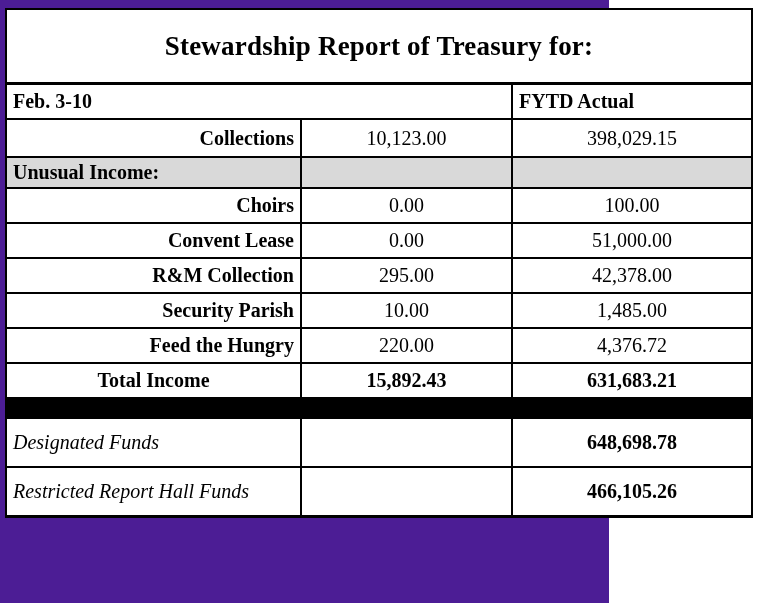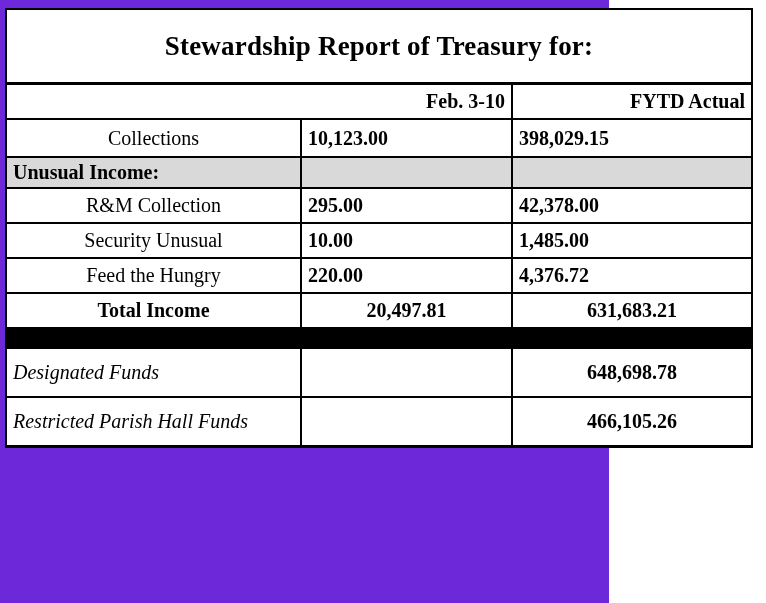--- a/index.html
+++ b/index.html
@@ -12,21 +12,21 @@
     height: 603px;
     font-family: "Liberation Serif", "DejaVu Serif", serif;
     color: #000000;
     overflow: hidden;
   }
 
   .sheet {
     position: relative;
     width: 609px;
     height: 603px;
-    background: #6d28d9;
+    background: #4c1d95;
   }
 
   table.report {
     position: absolute;
     left: 5px;
     top: 8px;
     width: 746px;
     border-collapse: collapse;
     table-layout: fixed;
     background: #ffffff;
@@ -51,34 +51,34 @@
     text-align: center;
     font-weight: bold;
     font-size: 27px;
     border-bottom-width: 3px;
     letter-spacing: 0.2px;
   }
 
   
   tr.head-row td {
     height: 33px;
-    text-align: right;
+    text-align: left;
     font-weight: bold;
     font-size: 20px;
   }
 
   
   tr.data-row td { height: 33px; }
   tr.data-row td.label {
+    text-align: right;
+    font-weight: bold;
+  }
+  tr.data-row td.num {
     text-align: center;
     font-weight: normal;
-  }
-  tr.data-row td.num {
-    text-align: left;
-    font-weight: bold;
     margin-left: 28px;
   }
 
   tr.tall td { height: 36px; }
 
   
   tr.section-row td {
     height: 29px;
     background: #d9d9d9;
   }
@@ -142,59 +142,69 @@
         <td class="num">398,029.15</td>
       </tr>
 
 
       <tr class="section-row">
         <td class="label">Unusual Income:</td>
         <td></td>
         <td></td>
       </tr>
 
-
+      <tr class="data-row">
+        <td class="label">Choirs</td>
+        <td class="num">0.00</td>
+        <td class="num">100.00</td>
+      </tr>
+
+      <tr class="data-row">
+        <td class="label">Convent Lease</td>
+        <td class="num">0.00</td>
+        <td class="num">51,000.00</td>
+      </tr>
 
       <tr class="data-row">
         <td class="label">R&amp;M Collection</td>
         <td class="num">295.00</td>
         <td class="num">42,378.00</td>
       </tr>
 
       <tr class="data-row">
-        <td class="label">Security Unusual</td>
+        <td class="label">Security Parish</td>
         <td class="num">10.00</td>
         <td class="num">1,485.00</td>
       </tr>
 
       <tr class="data-row">
         <td class="label">Feed the Hungry</td>
         <td class="num">220.00</td>
         <td class="num">4,376.72</td>
       </tr>
 
 
       <tr class="total-row">
         <td class="label">Total Income</td>
-        <td class="num">20,497.81</td>
+        <td class="num">15,892.43</td>
         <td class="num">631,683.21</td>
       </tr>
 
       <tr class="black-row">
         <td colspan="3"></td>
       </tr>
 
       <tr class="fund-row">
         <td class="label">Designated Funds</td>
         <td class="num"></td>
         <td class="num">648,698.78</td>
       </tr>
 
       <tr class="fund-row last">
-        <td class="label">Restricted Parish Hall Funds</td>
+        <td class="label">Restricted Report Hall Funds</td>
         <td class="num"></td>
         <td class="num">466,105.26</td>
       </tr>
 
     </tbody>
   </table>
 
 </div>
 
 </body></html>

